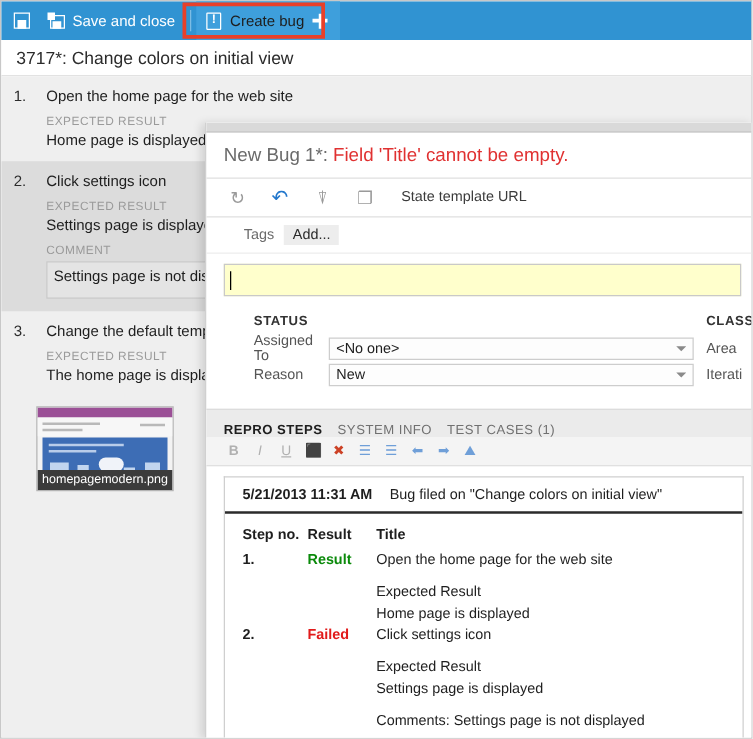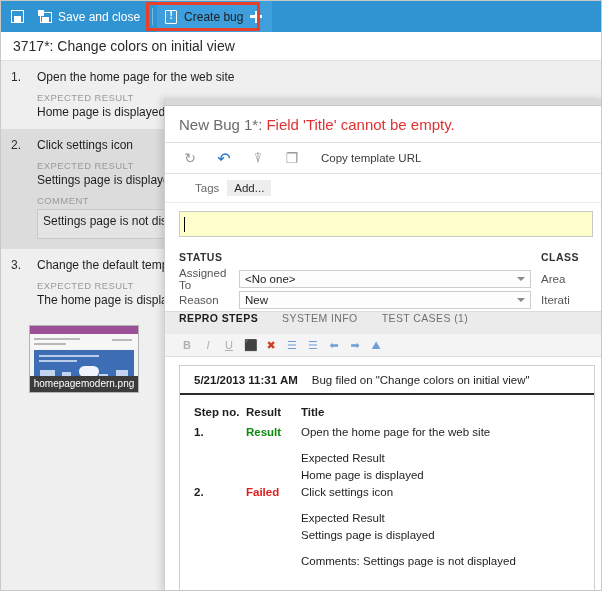--- a/index.html
+++ b/index.html
@@ -362,21 +362,21 @@
   }
   .caret {
     width: 1px; height: 15px;
     background: #000;
   }
   .fields-area {
     display: flex;
     padding: 8px 0 0 14px;
     gap: 0;
   }
-  .col-status { width: 352px; flex: 0 0 352px; }
+  .col-status { width: 352px; flex: 0 0 352px; margin-left: 24px; }
   .col-class { flex: 1 1 auto; padding-left: 10px; }
   .sect-label {
     font-size: 10.5px;
     font-weight: bold;
     letter-spacing: 0.5px;
     color: #333333;
     margin-bottom: 6px;
     white-space: nowrap;
   }
   .frow {
@@ -419,28 +419,28 @@
     align-items: center;
     margin-bottom: 2px;
     font-size: 11.5px;
     color: #555555;
     white-space: nowrap;
     overflow: hidden;
   }
 
   
   .tabs {
-    margin-top: 0;
+    margin-top: 16px;
     height: 22px;
     background: #ebebeb;
     border-top: 1px solid #dcdcdc;
     display: flex;
-    align-items: flex-start;
+    align-items: flex-end;
     padding-left: 14px;
-    gap: 24px;
+    gap: 12px;
   }
   .tab {
     font-size: 10.5px;
     letter-spacing: 0.4px;
     color: #707070;
     white-space: nowrap;
   }
   .tab.active {
     color: #1e1e1e;
     font-weight: bold;
@@ -595,21 +595,21 @@
     <div class="dialog-title">
       <span>New Bug 1*:</span>
       <span class="err">Field 'Title' cannot be empty.</span>
     </div>
 
     <div class="dialog-tools">
       <div class="dtool">↻</div>
       <div class="dtool undo">↶</div>
       <div class="dtool">⍒</div>
       <div class="dtool">❐</div>
-      <div class="dtool-text">Copy template URL</div>
+      <div class="dtool-text">State template URL</div>
     </div>
 
     <div class="tags-row">
       <span class="tags-label">Tags</span>
       <span class="tags-add">Add...</span>
     </div>
 
     <div class="title-field" placeholder="">
       <span class="caret"></span>
     </div>

